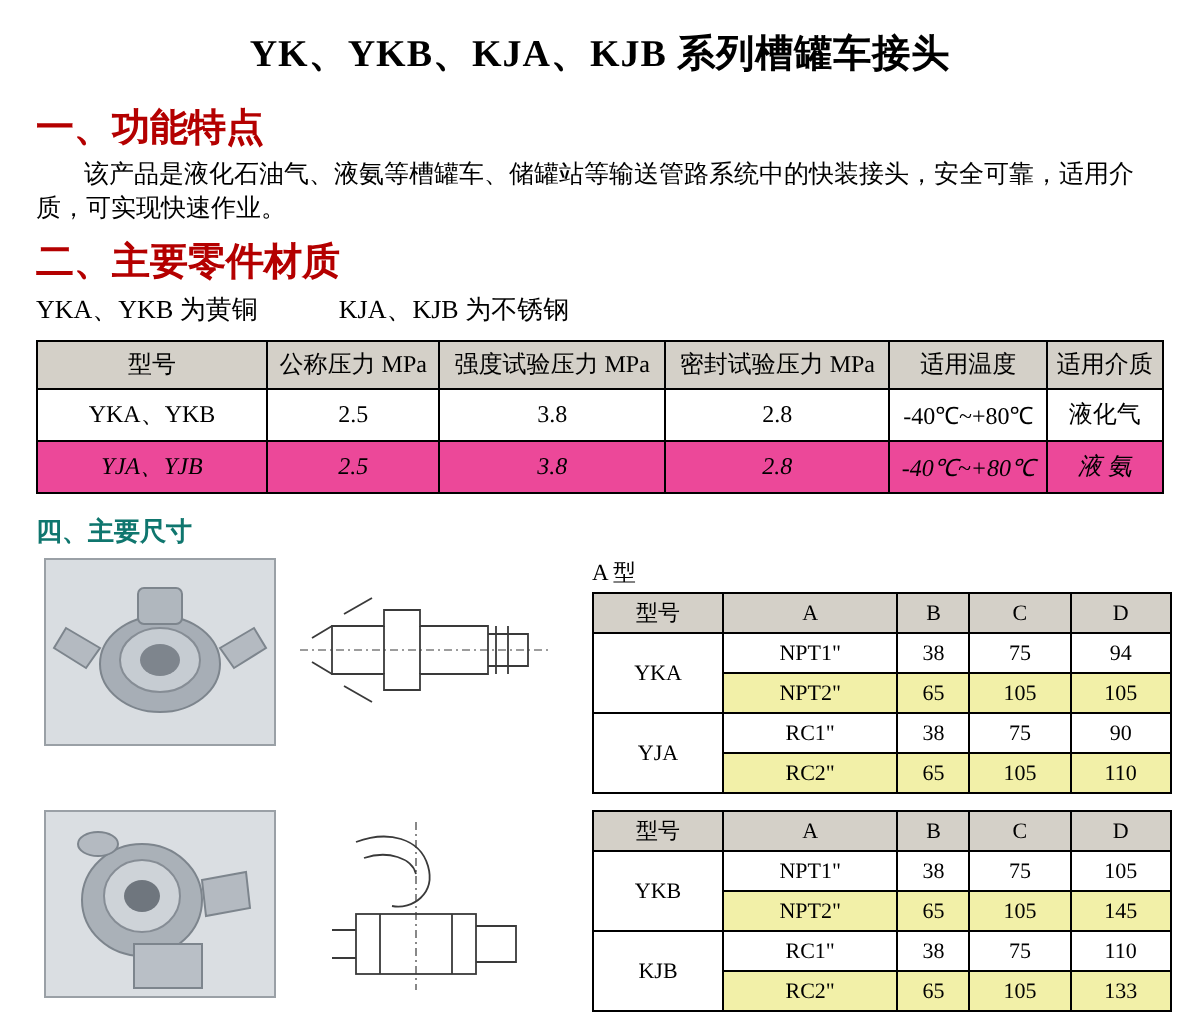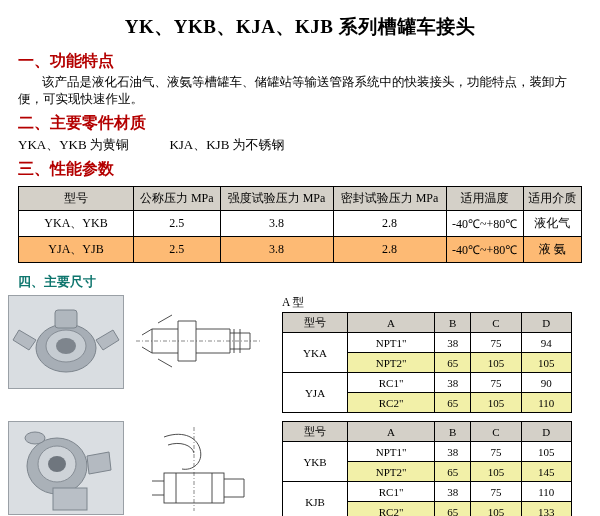--- a/index.html
+++ b/index.html
@@ -25,21 +25,21 @@
     font-size: 19px;
     font-weight: bold;
     letter-spacing: 0.5px;
     padding-top: 14px;
     padding-bottom: 6px;
     font-family: "Liberation Serif", serif;
   }
   .sec-head {
     color: #b40000;
     font-weight: bold;
-    font-size: 16px;
+    font-size: 19px;
     margin: 5px 0 2px 18px;
   }
   .body-text {
     font-size: 12.5px;
     line-height: 17px;
     margin: 0 18px 0 18px;
     text-indent: 0;
   }
   .body-text.indent {
     text-indent: 24px;
@@ -64,36 +64,37 @@
     text-align: center;
     height: 25px;
     padding: 0 2px;
     font-weight: normal;
   }
   table.perf thead th {
     background: #d4d0c8;
     height: 23px;
   }
   table.perf tbody tr.alt td {
-    background: #fdba74;
+    background: #ec4899;
+    font-style: italic;
   }
   table.perf td.model {
     width: 110px;
   }
 
   .dim-head {
     color: #0f766e;
     font-weight: bold;
     font-size: 13px;
     margin: 10px 0 4px 18px;
   }
 
   .content-row {
     display: flex;
-    margin-left: 8px;
+    margin-left: 22px;
     margin-top: 4px;
   }
   .img-col {
     width: 260px;
   }
   .tbl-col {
     margin-left: 14px;
   }
   .type-label {
     font-size: 11.5px;
@@ -148,30 +149,29 @@
   svg { display: block; }
 </style>
 </head>
 <body>
 
 <div class="page">
 
   <div class="title">YK、YKB、KJA、KJB 系列槽罐车接头</div>
 
   <div class="sec-head">一、功能特点</div>
-  <div class="body-text indent">该产品是液化石油气、液氨等槽罐车、储罐站等输送管路系统中的快装接头，功能特点，装卸方便，可实现快速作业。</div>
+  <div class="body-text indent">该产品是液化石油气、液氨等槽罐车、储罐站等输送管路系统中的快装接头，安全可靠，适用介质，可实现快速作业。</div>
 
   <div class="sec-head">二、主要零件材质</div>
   <div class="mat-line">
     <span>YKA、YKB 为黄铜</span>
     <span class="gap"></span>
     <span>KJA、KJB 为不锈钢</span>
   </div>
 
-  <div class="sec-head">三、性能参数</div>
 
   <table class="perf">
     <thead>
       <tr>
         <th>型号</th>
         <th>公称压力 MPa</th>
         <th>强度试验压力 MPa</th>
         <th>密封试验压力 MPa</th>
         <th>适用温度</th>
         <th>适用介质</th>

